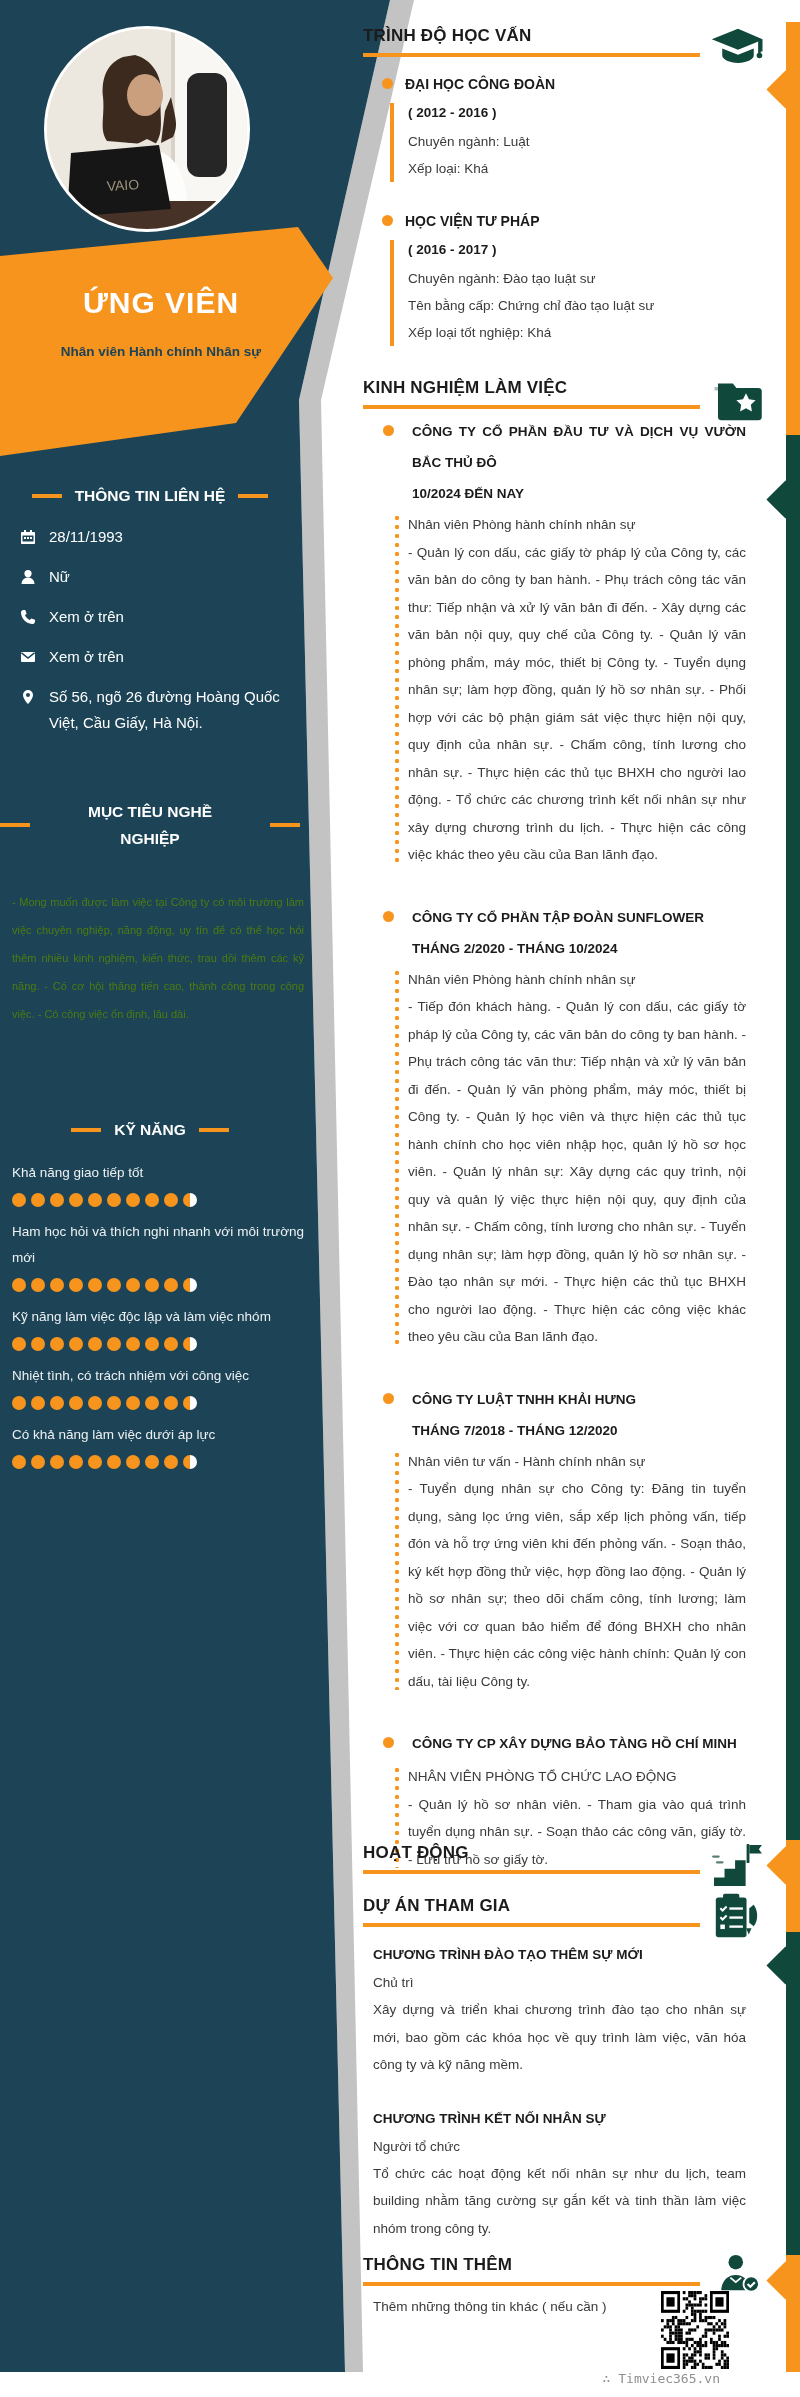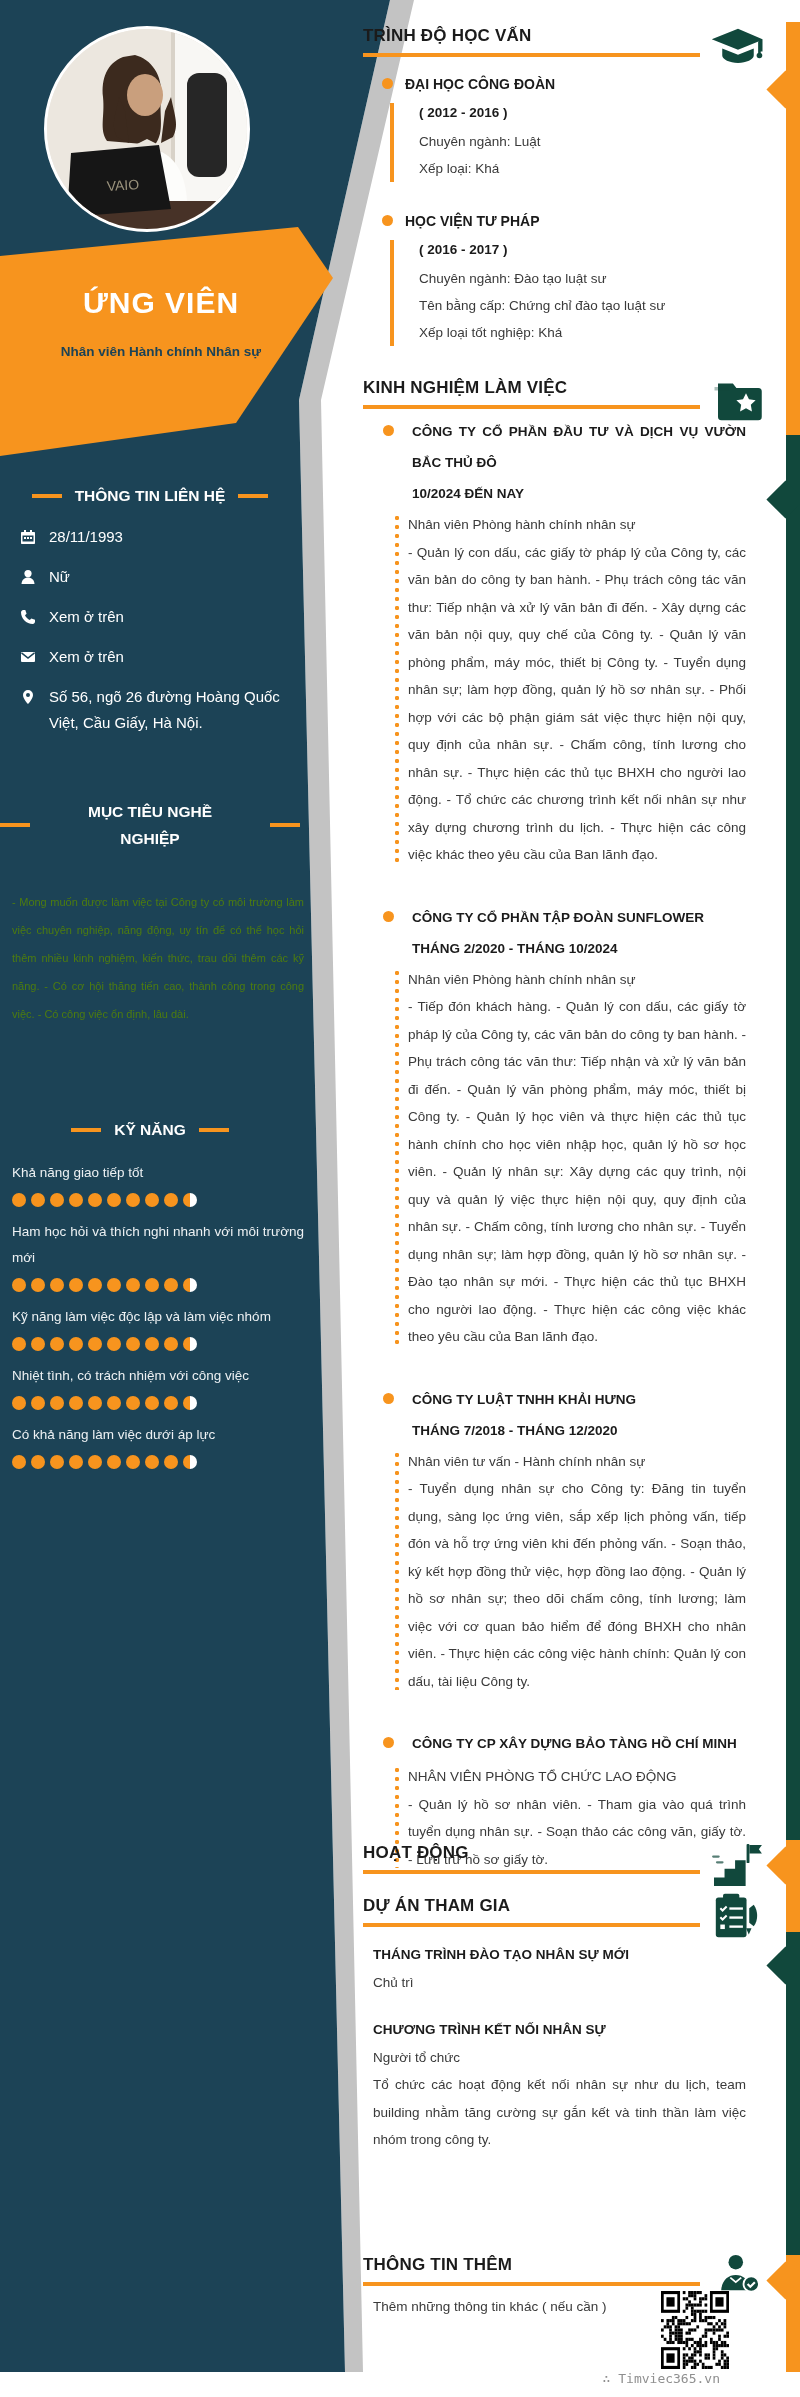--- a/index.html
+++ b/index.html
@@ -38,21 +38,21 @@
   
   .sec{position:absolute;left:363px;width:383px;}
   .sec h2{margin:0;font-size:17px;font-weight:bold;color:#1b1b1b;letter-spacing:.2px;}
   .rule{height:4px;background:#F7941E;width:337px;margin-top:7px;}
 
   .bullet{position:absolute;width:11px;height:11px;border-radius:50%;background:#F7941E;}
 
   .edu{position:relative;padding-left:42px;margin-top:16px;}
   .edu .bullet{left:19px;top:5px;}
   .edu h3{margin:0;font-size:14px;font-weight:bold;color:#1b1b1b;line-height:22px;}
-  .edu .bar{border-left:4px solid #F7941E;margin-left:-15px;padding-left:25px;margin-top:8px;}
+  .edu .bar{border-left:4px solid #F7941E;margin-left:-15px;padding-left:14px;margin-top:8px;}
   .edu .period{font-size:13.5px;font-weight:bold;color:#1b1b1b;padding:2px 0 8px 0;}
   .edu .detail{font-size:13.5px;color:#3a3a3a;line-height:27px;}
 
   .job{position:relative;padding-left:49px;margin-top:7px;margin-bottom:33px;}
   .job .bullet{left:20px;top:9px;}
   .job h3{margin:0;font-size:13.5px;font-weight:bold;color:#1b1b1b;line-height:31px;text-align:justify;}
   .job .period{font-size:13.5px;font-weight:bold;color:#1b1b1b;line-height:27px;margin-top:2px;}
   .job .body{position:relative;margin-left:-17px;padding-left:13px;margin-top:4px;}
   .job .body::before{content:'';position:absolute;left:0;top:5px;bottom:5px;width:4px;
      background-image:radial-gradient(circle at 2px 2px,#F7941E 2px,transparent 2.3px);background-size:4px 9px;}
@@ -314,22 +314,23 @@
   <div class="sec" style="top:1843px;">
     <h2>HOẠT ĐỘNG</h2>
     <div class="rule"></div>
   </div>
 
   <div class="sec" style="top:1896px;">
     <h2>DỰ ÁN THAM GIA</h2>
     <div class="rule"></div>
 
     <div class="proj">
-      <h3>THÁNG TRÌNH ĐÀO TẠO NHÂN SỰ MỚI</h3>
+      <h3>CHƯƠNG TRÌNH ĐÀO TẠO THÊM SỰ MỚI</h3>
       <div class="prole">Chủ trì</div>
+      <p>Xây dựng và triển khai chương trình đào tạo cho nhân sự mới, bao gồm các khóa học về quy trình làm việc, văn hóa công ty và kỹ năng mềm.</p>
     </div>
 
     <div class="proj">
       <h3>CHƯƠNG TRÌNH KẾT NỐI NHÂN SỰ</h3>
       <div class="prole">Người tổ chức</div>
       <p>Tổ chức các hoạt động kết nối nhân sự như du lịch, team building nhằm tăng cường sự gắn kết và tinh thần làm việc nhóm trong công ty.</p>
     </div>
   </div>
 
   <div class="sec" style="top:2255px;">

